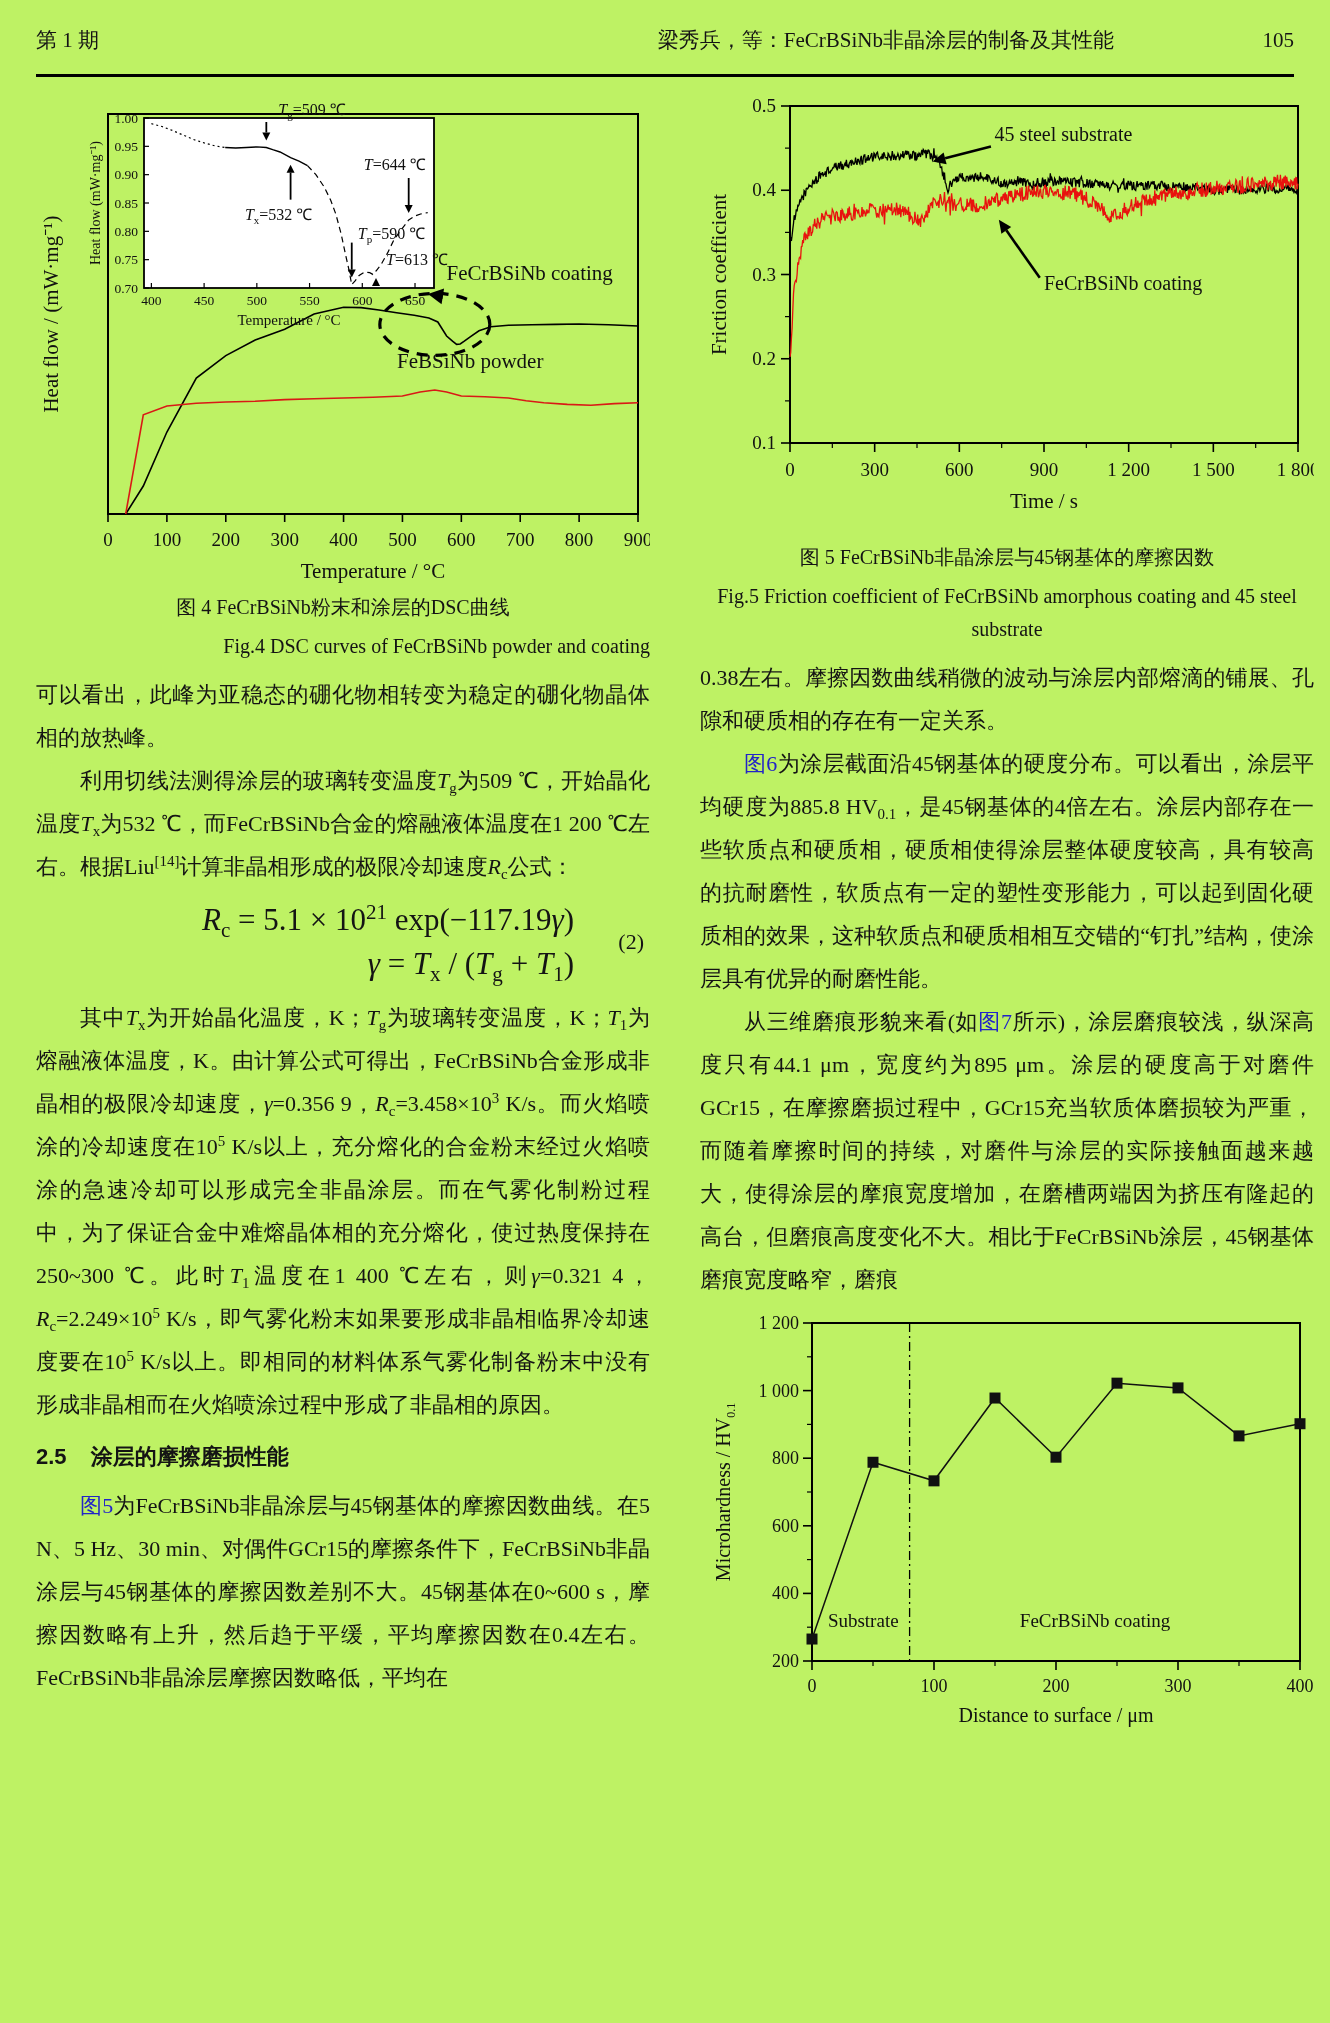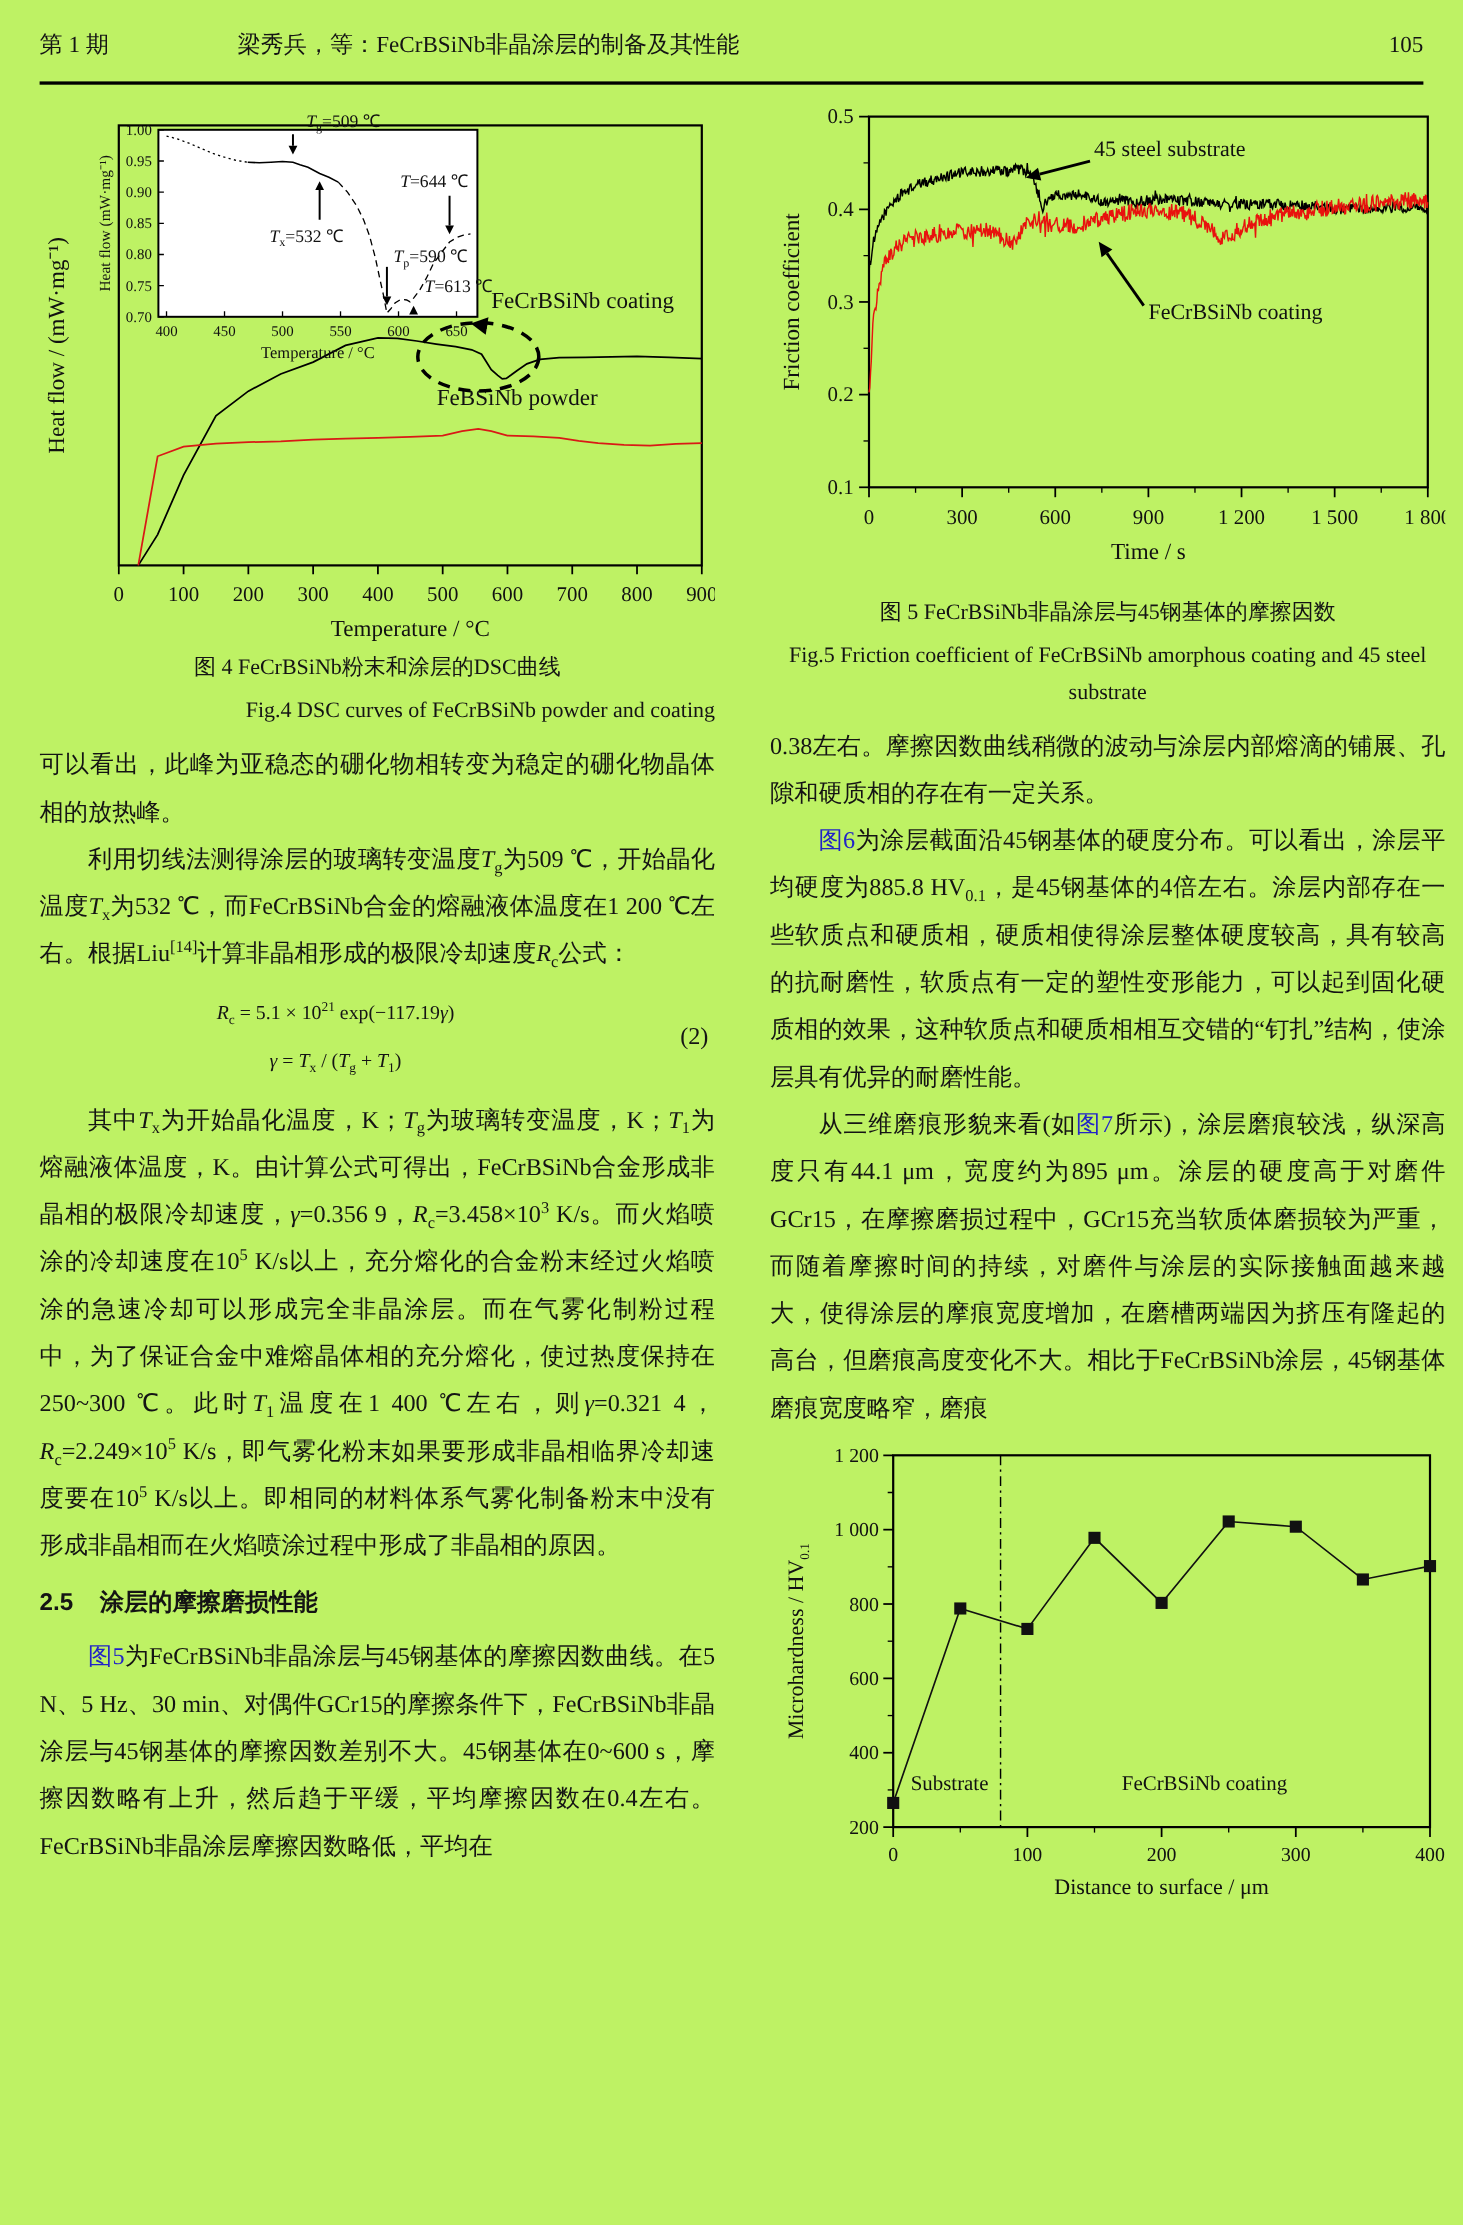--- a/index.html
+++ b/index.html
@@ -1,37 +1,37 @@
 <!DOCTYPE html>
 <html><head>
 <meta charset="utf-8">
 <style>
   html,body{margin:0;padding:0;}
   body{font-family:"Liberation Serif", serif; background:#ffffff; color:#141414;}
   .page{position:relative; width:1330px; height:2023px; background:#bef264; overflow:hidden;}
   .header{position:absolute; top:26px; left:36px; width:1258px; display:flex; align-items:baseline; font-size:21px;}
   .header .h-issue{width:180px; text-align:left;}
-  .header .h-title{flex:1; text-align:left;}
+  .header .h-title{flex:1; text-align:right;}
   .header .h-page{width:180px; text-align:right;}
   .header-rule{position:absolute; top:74px; left:36px; width:1258px; border-top:3px solid #000;}
   .col{position:absolute; top:88px; width:614px;}
   .col-left{left:36px;}
   .col-right{left:700px;}
   .figure{margin:0 0 4px 0;}
   .figure svg{display:block;}
   .cap-zh{text-align:center; font-size:20px; line-height:30px; margin-top:4px;}
   .cap-en{font-size:20px; line-height:33px; margin-top:8px; text-align:center;}
   .cap-en.center{text-align:right;}
   .para{font-size:22px; line-height:43px; text-align:justify; text-indent:2em; margin:0;}
   .para.noindent{text-indent:0;}
   .para .var{font-style:italic;}
   sub,sup{font-size:0.68em; line-height:0;}
   .figref{color:var(--link,#2224c8); cursor:pointer;}
   .equation{display:flex; align-items:center; margin:10px 0 10px 0;}
-  .eq-body{flex:1; text-align:center; font-size:18px; line-height:44px;}
+  .eq-body{flex:1; text-align:right; font-size:31px; line-height:44px;}
   .eq-line .var{font-style:italic;}
   .eq-num{width:70px; text-align:right; font-size:22px; padding-right:6px;}
   .section-heading{font-family:"Liberation Sans", sans-serif; font-weight:bold; font-size:22px; margin:16px 0 12px 0;}
   .sh-gap{display:inline-block; width:1.1em;}
   .first-par-gap{margin-top:10px;}
 </style>
 </head>
 <body style="--link: #2224c8;">
 
 <div class="page">

